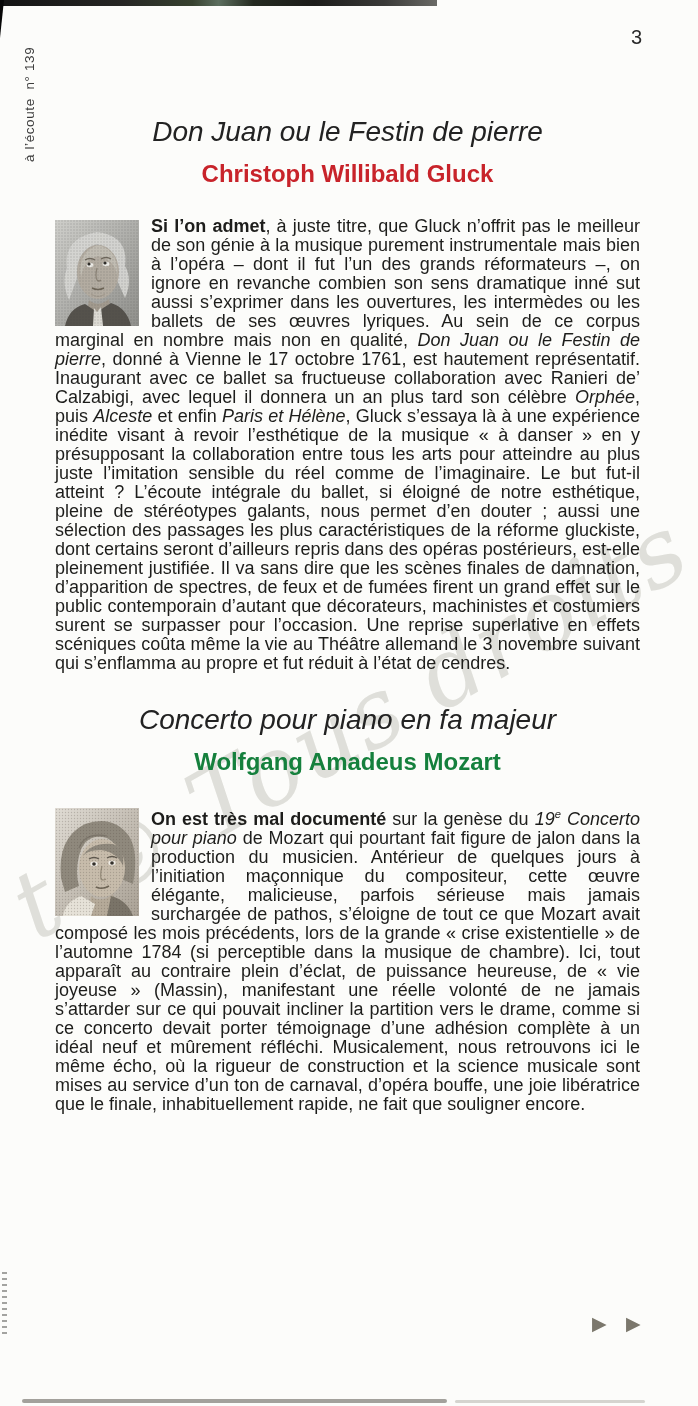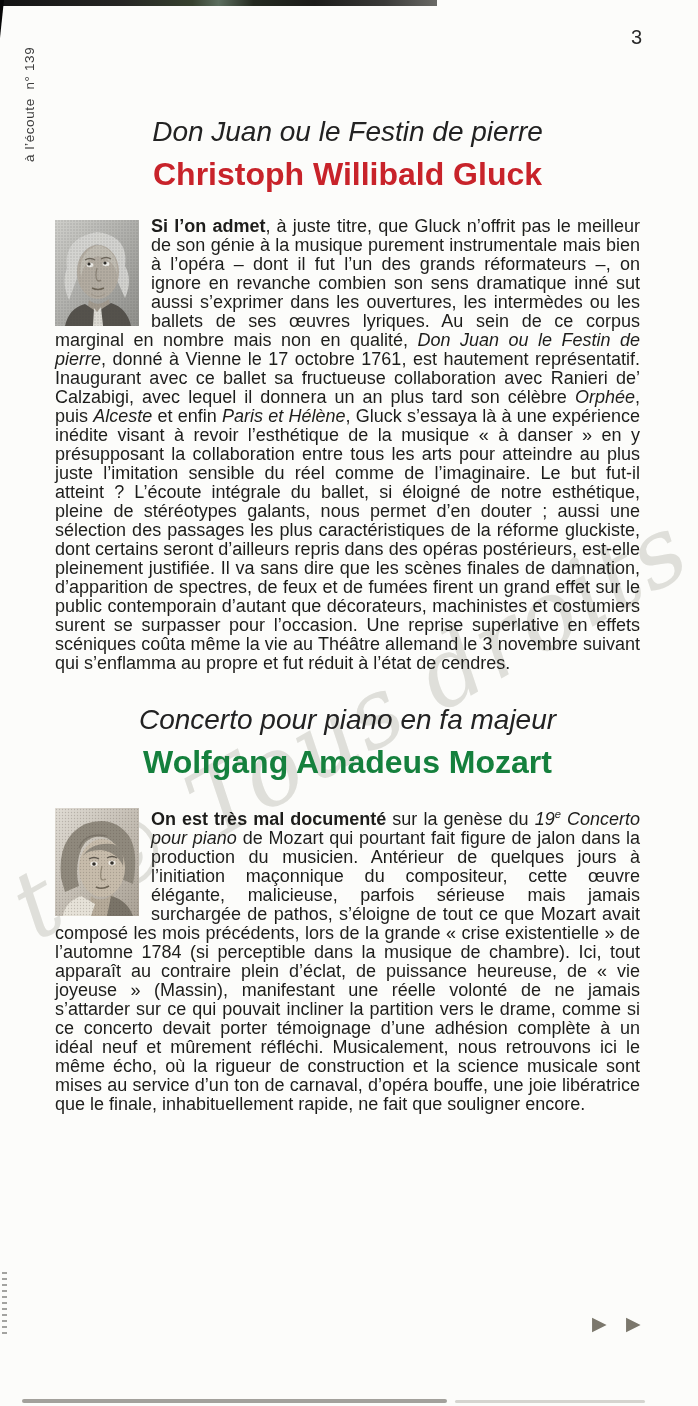--- a/index.html
+++ b/index.html
@@ -35,21 +35,21 @@
   
   .content{position:absolute;left:55px;top:115px;width:585px;z-index:2;}
   .article{margin:0;}
   .article + .article{margin-top:30px;}
   .work-title{
     margin:0 0 10px 0;text-align:center;font-style:italic;font-weight:normal;
     font-size:28px;line-height:34px;color:#222;
   }
   .composer{
     margin:0 0 28px 0;text-align:center;font-weight:bold;font-style:normal;
-    font-size:32px;line-height:30px;
+    font-size:24px;line-height:30px;
   }
   .portrait{
     float:left;width:84px;margin:3px 12px 4px 0;line-height:0;
   }
   .portrait svg{display:block;}
   .body-text{
     margin:0;text-align:justify;font-size:18px;line-height:19px;color:#1d1d1b;
   }
   .seg-bold{font-weight:bold;}
   .seg-italic{font-style:italic;}

